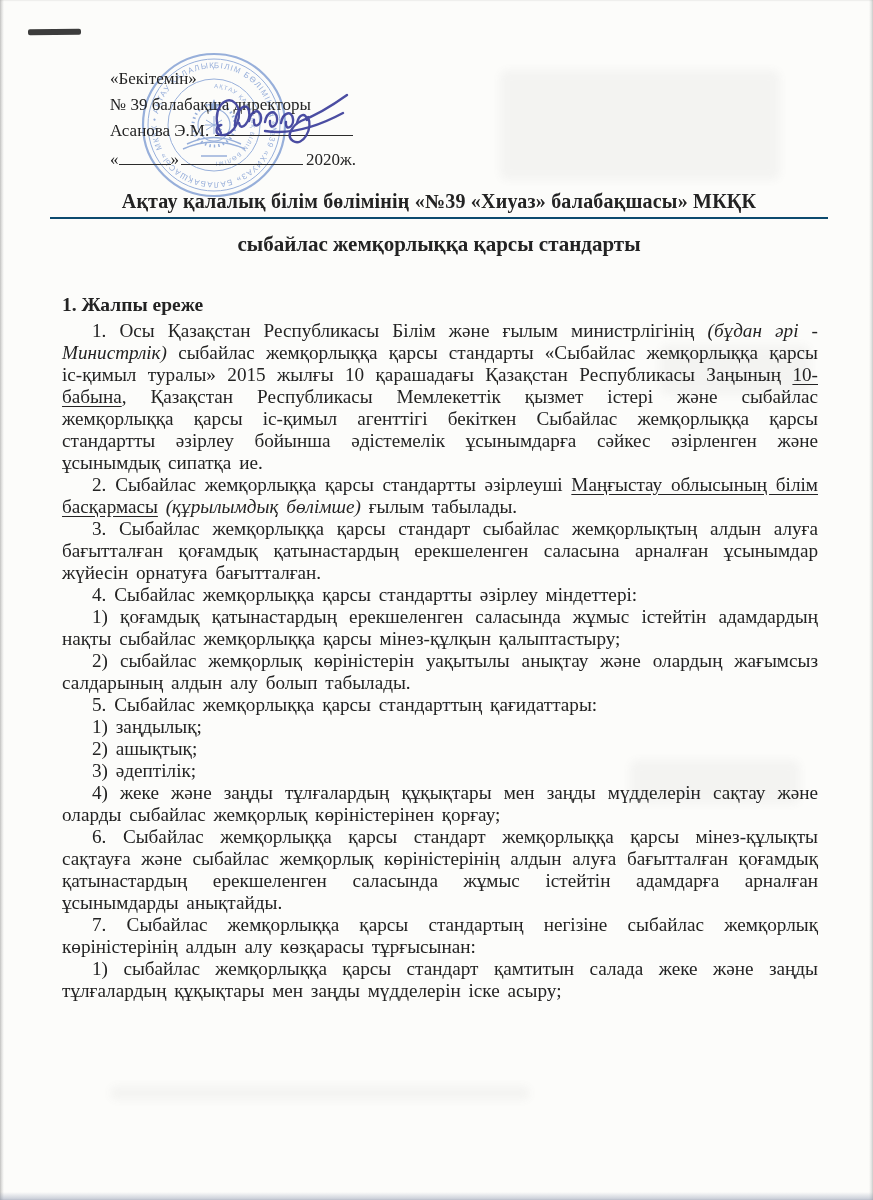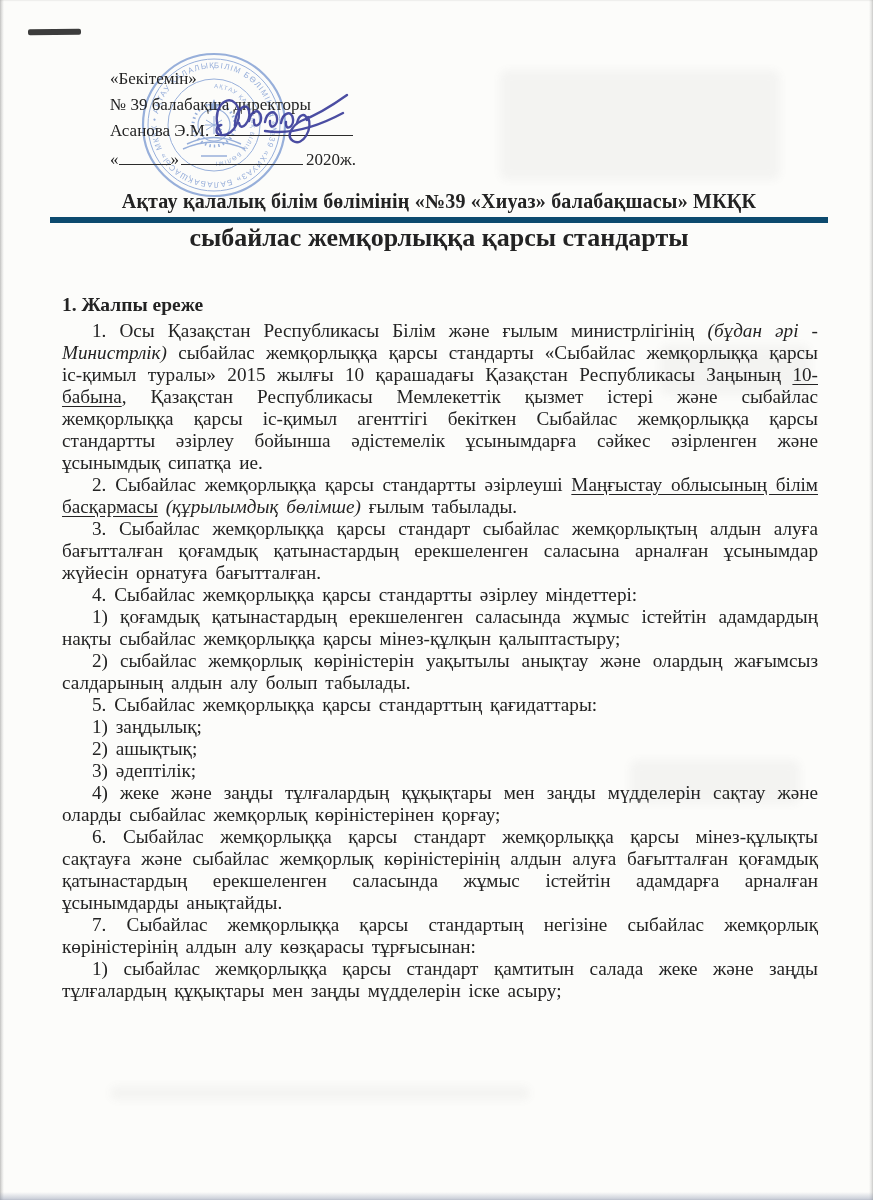--- a/index.html
+++ b/index.html
@@ -34,24 +34,24 @@
   .blank-day{width:52px;}
   .blank-month{width:122px;margin-left:2px;margin-right:3px;}
 
   
   .stamp{position:absolute;left:139px;top:50px;width:150px;height:150px;
     opacity:.58;mix-blend-mode:multiply;z-index:2;}
   .stamp text{font-family:"Liberation Sans", sans-serif;}
 
   
   .titles{position:absolute;left:50px;top:190px;width:778px;text-align:center;z-index:3;}
-  .doc-title{font-size:20px;font-weight:bold;border-bottom:6px solid #0c4a6e;
+  .doc-title{font-size:20px;font-weight:bold;border-bottom:2px solid #0c4a6e;
     padding-bottom:4px;letter-spacing:.2px;}
   .doc-caption{font-size:19.5px;font-weight:bold;margin-top:7px;}
-  .doc-subtitle{font-size:26px;font-weight:bold;margin-top:0;}
+  .doc-subtitle{font-size:21px;font-weight:bold;margin-top:13px;}
 
   
   .main{position:absolute;left:62px;top:294px;width:756px;z-index:3;}
   .section-heading{font-size:19.5px;font-weight:bold;text-align:left;margin-bottom:4px;}
   .para{margin:0;font-size:19.2px;line-height:22px;text-align:justify;
     text-indent:30px;word-spacing:3px;}
   .para .i{font-style:italic;}
   .para .u{text-decoration:underline;text-underline-offset:3px;}
 </style>
 </head>

